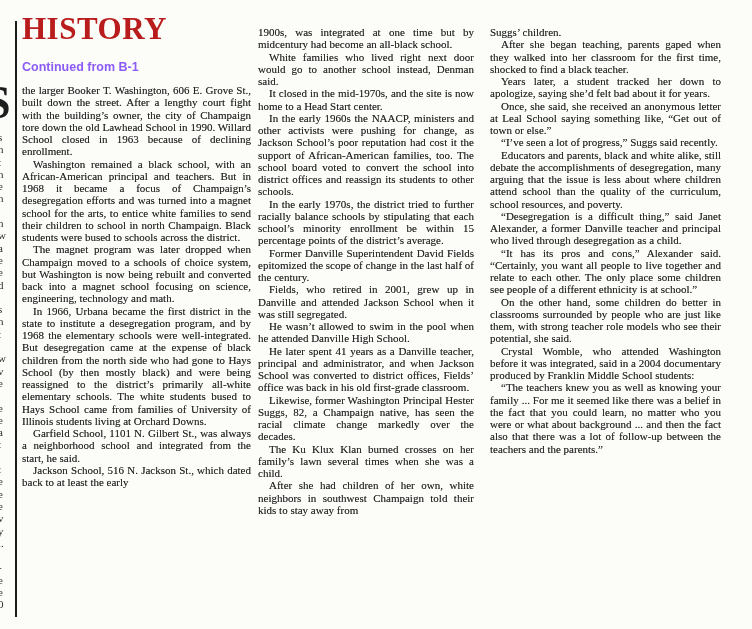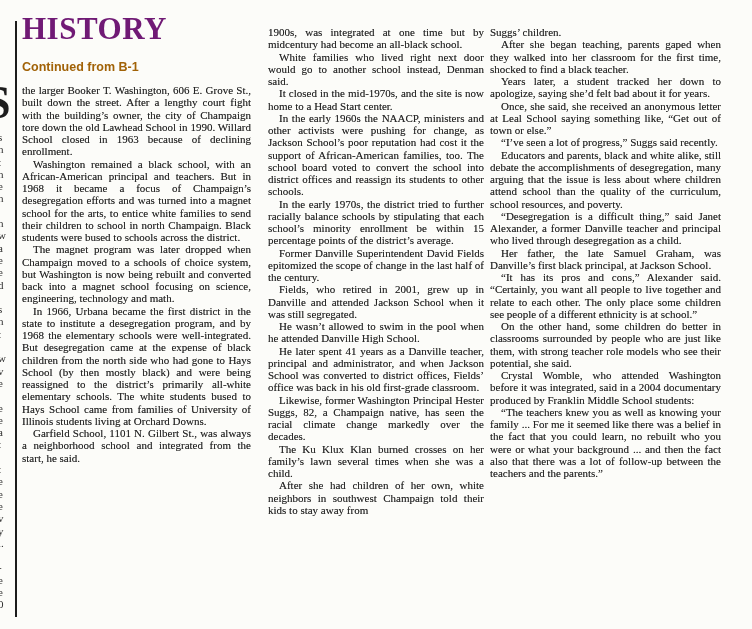--- a/index.html
+++ b/index.html
@@ -26,37 +26,37 @@
   }
   
   .col-rule{
     position:absolute;left:15px;top:21px;width:2px;height:596px;
     background:#1c1c1c;
   }
   .headline{
     position:absolute;left:22px;top:13px;margin:0;
     font-family:"Liberation Serif", serif;
     font-size:31px;line-height:32px;font-weight:bold;
-    letter-spacing:0.5px;color:#701a75;
+    letter-spacing:0.5px;color:#b91c1c;
   }
   .continued{
     position:absolute;left:22px;top:60px;
     font-family:"Liberation Sans", sans-serif;
-    font-size:12.5px;font-weight:bold;color:#a16207;
+    font-size:12.5px;font-weight:bold;color:#8b5cf6;
   }
   .colbody{
     position:absolute;
     font-size:11px;line-height:12.25px;
     text-align:justify;
     text-shadow:0 0 0.4px rgba(40,40,40,0.55);
   }
   .colbody p{margin:0;text-indent:0;}
   .colbody p.indent{text-indent:11px;}
   .col1{left:22px;top:84px;width:229px;height:537px;overflow:hidden;font-family:Liberation Serif, serif;}
-  .col2{left:268px;top:26px;width:216px;height:598px;overflow:hidden;}
+  .col2{left:258px;top:26px;width:216px;height:598px;overflow:hidden;}
   .col3{left:490px;top:26px;width:231px;height:598px;overflow:hidden;}
 </style>
 </head>
 <body>
 
 <div class="page">
 
   <div class="left-strip">
     <div class="dropcap">S</div>
     <div>
@@ -107,20 +107,21 @@
   <h1 class="headline">HISTORY</h1>
 
   <div class="continued">Continued from B-1</div>
 
   <div class="colbody col1">
       <p>the larger Booker T. Washington, 606 E. Grove St., built down the street. After a lengthy court fight with the building’s owner, the city of Champaign tore down the old Lawhead School in 1990. Willard School closed in 1963 because of declining enrollment.</p>
       <p class="indent">Washington remained a black school, with an African-American principal and teachers. But in 1968 it became a focus of Champaign’s desegregation efforts and was turned into a magnet school for the arts, to entice white families to send their children to school in north Champaign. Black students were bused to schools across the district.</p>
       <p class="indent">The magnet program was later dropped when Champaign moved to a schools of choice system, but Washington is now being rebuilt and converted back into a magnet school focusing on science, engineering, technology and math.</p>
       <p class="indent">In 1966, Urbana became the first district in the state to institute a desegregation program, and by 1968 the elementary schools were well-integrated. But desegregation came at the expense of black children from the north side who had gone to Hays School (by then mostly black) and were being reassigned to the district’s primarily all-white elementary schools. The white students bused to Hays School came from families of University of Illinois students living at Orchard Downs.</p>
       <p class="indent">Garfield School, 1101 N. Gilbert St., was always a neighborhood school and integrated from the start, he said.</p>
+      <p class="indent">Jackson School, 516 N. Jackson St., which dated back to at least the early</p>
     </div>
 
   <div class="colbody col2">
       <p>1900s, was integrated at one time but by midcentury had become an all-black school.</p>
       <p class="indent">White families who lived right next door would go to another school instead, Denman said.</p>
       <p class="indent">It closed in the mid-1970s, and the site is now home to a Head Start center.</p>
       <p class="indent">In the early 1960s the NAACP, ministers and other activists were pushing for change, as Jackson School’s poor reputation had cost it the support of African-American families, too. The school board voted to convert the school into district offices and reassign its students to other schools.</p>
       <p class="indent">In the early 1970s, the district tried to further racially balance schools by stipulating that each school’s minority enrollment be within 15 percentage points of the district’s average.</p>
       <p class="indent">Former Danville Superintendent David Fields epitomized the scope of change in the last half of the century.</p>
       <p class="indent">Fields, who retired in 2001, grew up in Danville and attended Jackson School when it was still segregated.</p>
@@ -132,20 +133,19 @@
     </div>
 
   <div class="colbody col3">
       <p>Suggs’ children.</p>
       <p class="indent">After she began teaching, parents gaped when they walked into her classroom for the first time, shocked to find a black teacher.</p>
       <p class="indent">Years later, a student tracked her down to apologize, saying she’d felt bad about it for years.</p>
       <p class="indent">Once, she said, she received an anonymous letter at Leal School saying something like, “Get out of town or else.”</p>
       <p class="indent">“I’ve seen a lot of progress,” Suggs said recently.</p>
       <p class="indent">Educators and parents, black and white alike, still debate the accomplishments of desegregation, many arguing that the issue is less about where children attend school than the quality of the curriculum, school resources, and poverty.</p>
       <p class="indent">“Desegregation is a difficult thing,” said Janet Alexander, a former Danville teacher and principal who lived through desegregation as a child.</p>
-      <p class="indent">Her father, the late Samuel Graham, was Danville’s first black principal, at Jackson School.</p>
       <p class="indent">“It has its pros and cons,” Alexander said. “Certainly, you want all people to live together and relate to each other. The only place some children see people of a different ethnicity is at school.”</p>
       <p class="indent">On the other hand, some children do better in classrooms surrounded by people who are just like them, with strong teacher role models who see their potential, she said.</p>
       <p class="indent">Crystal Womble, who attended Washington before it was integrated, said in a 2004 documentary produced by Franklin Middle School students:</p>
-      <p class="indent">“The teachers knew you as well as knowing your family ... For me it seemed like there was a belief in the fact that you could learn, no rebuilt who you were or what your background ... and then the fact also that there was a lot of follow-up between the teachers and the parents.”</p>
+      <p class="indent">“The teachers knew you as well as knowing your family ... For me it seemed like there was a belief in the fact that you could learn, no matter who you were or what about background ... and then the fact also that there was a lot of follow-up between the teachers and the parents.”</p>
     </div>
 
 </div>
 
 </body></html>

